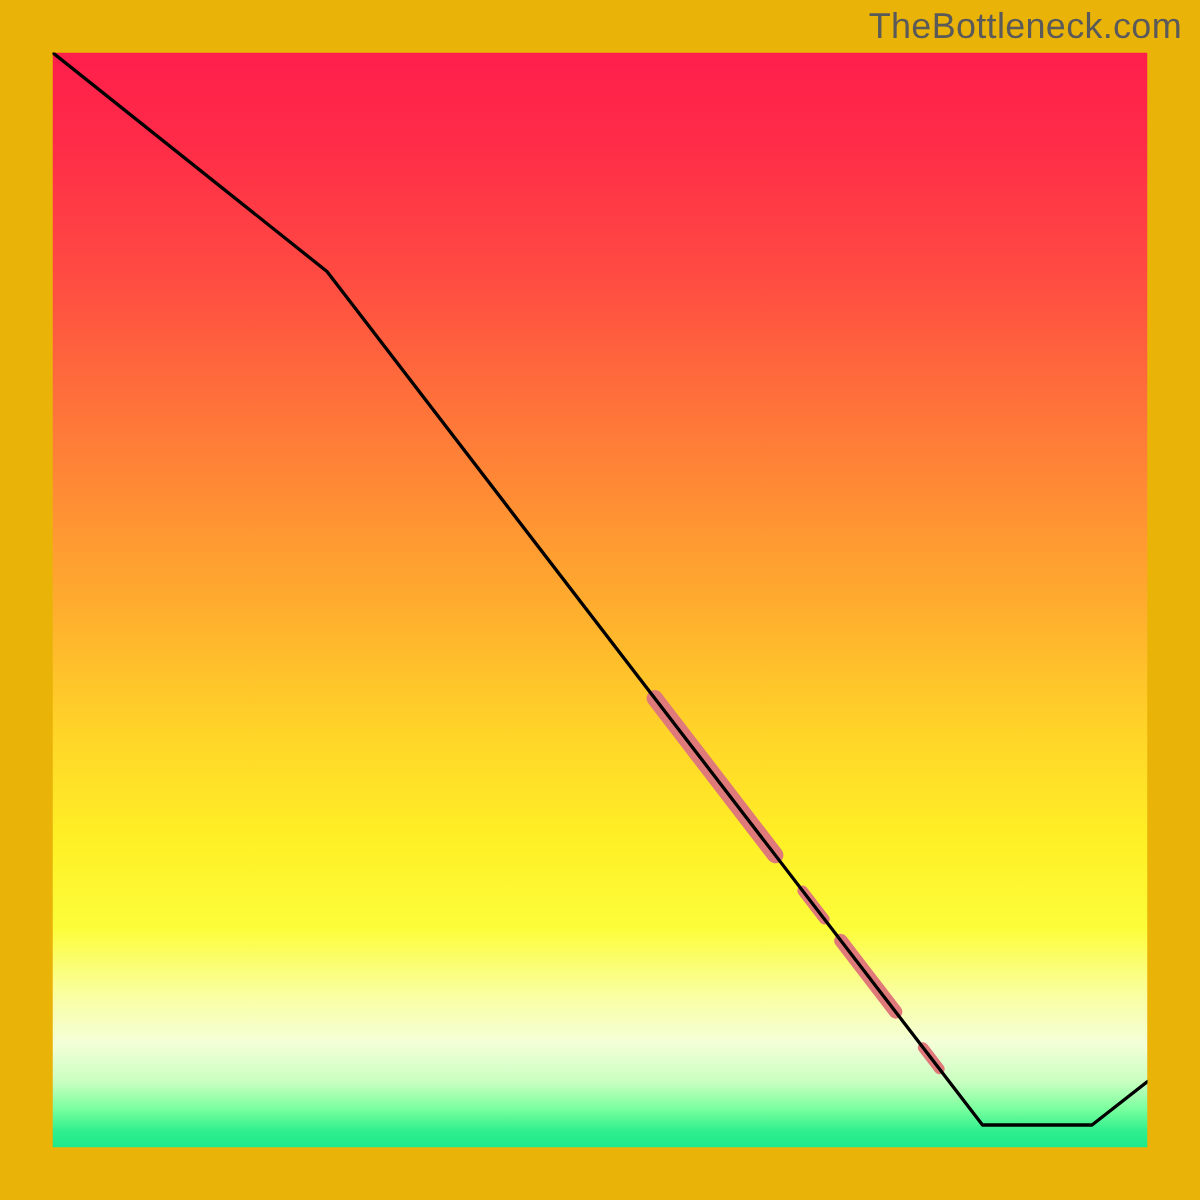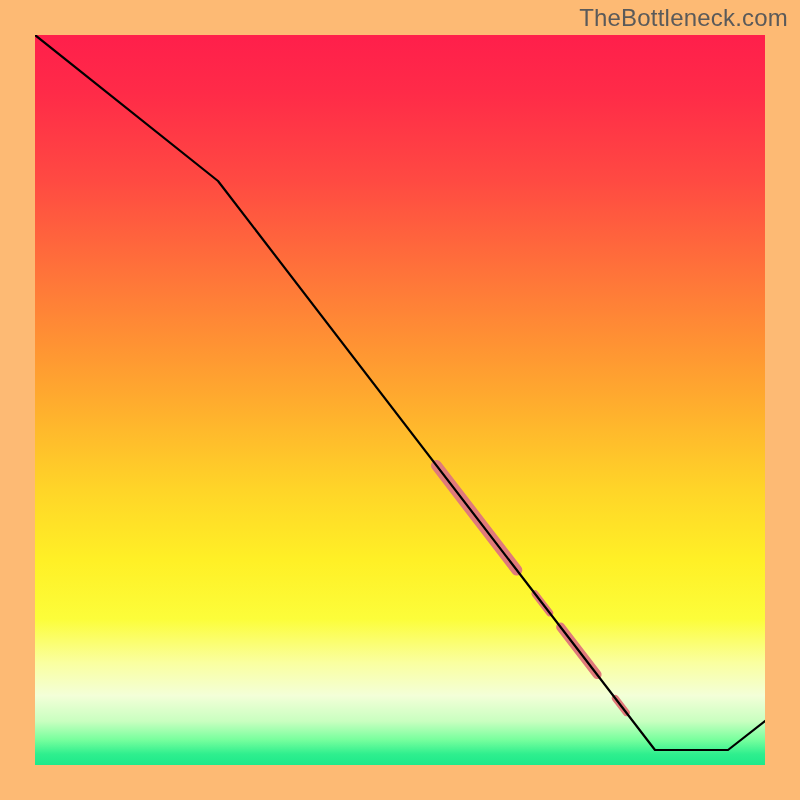--- a/index.html
+++ b/index.html
@@ -1,20 +1,20 @@
 <!DOCTYPE html>
 <html><head>
 <meta charset="utf-8">
 <style>
   * { margin: 0; padding: 0; box-sizing: border-box; }
   html, body { width: 800px; height: 800px; overflow: hidden; background: #000; }
   .outer {
     width: 800px;
     height: 800px;
-    background: #fdba74;
+    background: #eab308;
     position: relative;
   }
   .watermark {
     position: absolute;
     top: 4px;
     right: 12px;
     font-family: Arial, Helvetica, sans-serif;
     font-size: 24px;
     font-weight: 500;
     color: #5a5a5a;

